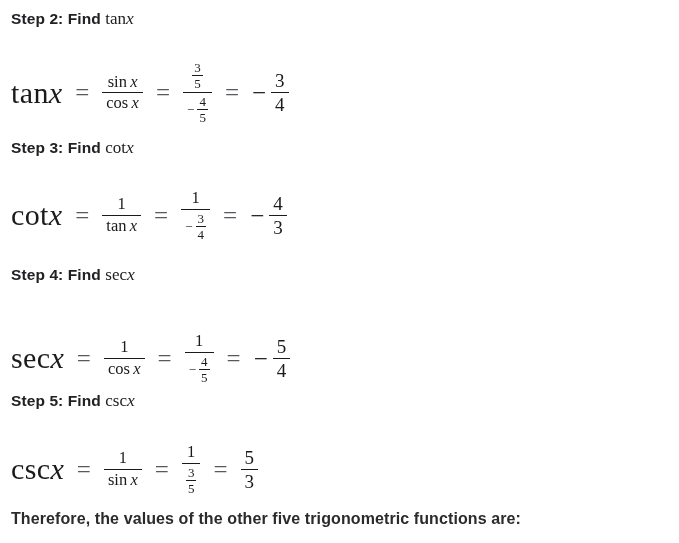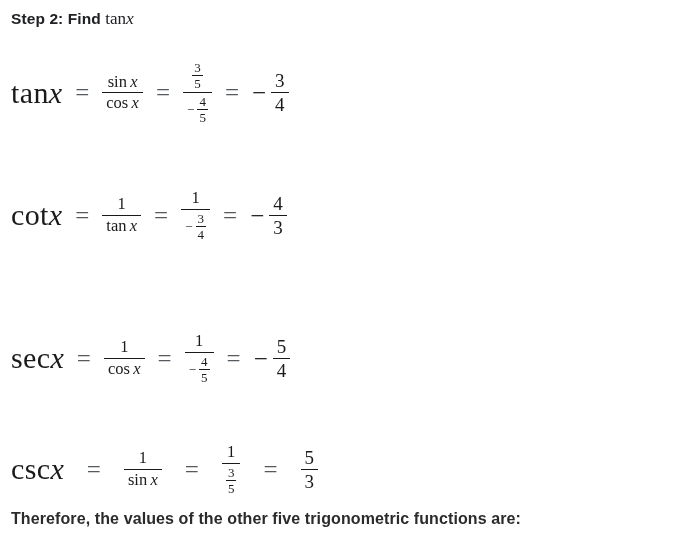--- a/index.html
+++ b/index.html
@@ -185,20 +185,24 @@
     </span>
     <span class="eqsign">=</span>
     <span class="minus">−</span>
     <span class="frac fres">
       <span class="num">3</span>
       <span class="bar"></span>
       <span class="den">4</span>
     </span>
   </div>
 
+  <div class="step-heading" style="top:139px;">
+    <span>Step 3: Find</span>
+    <span class="mathword">cot</span><span class="mathvar">x</span>
+  </div>
 
   <div class="equation" style="top:190px;justify-content:center;">
     <span class="lhs"><span>cot</span><span class="mathvar">x</span></span>
     <span class="eqsign">=</span>
     <span class="frac f1">
       <span class="num">1</span>
       <span class="bar"></span>
       <span class="den"><span>tan</span> <span class="mathvar">x</span></span>
     </span>
     <span class="eqsign">=</span>
@@ -218,20 +222,24 @@
     </span>
     <span class="eqsign">=</span>
     <span class="minus">−</span>
     <span class="frac fres">
       <span class="num">4</span>
       <span class="bar"></span>
       <span class="den">3</span>
     </span>
   </div>
 
+  <div class="step-heading" style="top:266px;">
+    <span>Step 4: Find</span>
+    <span class="mathword">sec</span><span class="mathvar">x</span>
+  </div>
 
   <div class="equation" style="top:333px;">
     <span class="lhs"><span>sec</span><span class="mathvar">x</span></span>
     <span class="eqsign">=</span>
     <span class="frac f1">
       <span class="num">1</span>
       <span class="bar"></span>
       <span class="den"><span>cos</span> <span class="mathvar">x</span></span>
     </span>
     <span class="eqsign">=</span>
@@ -251,22 +259,26 @@
     </span>
     <span class="eqsign">=</span>
     <span class="minus">−</span>
     <span class="frac fres">
       <span class="num">5</span>
       <span class="bar"></span>
       <span class="den">4</span>
     </span>
   </div>
 
-
-  <div class="equation" style="top:444px;gap:10px;">
+  <div class="step-heading" style="top:392px;">
+    <span>Step 5: Find</span>
+    <span class="mathword">csc</span><span class="mathvar">x</span>
+  </div>
+
+  <div class="equation" style="top:444px;">
     <span class="lhs"><span>csc</span><span class="mathvar">x</span></span>
     <span class="eqsign">=</span>
     <span class="frac f1">
       <span class="num">1</span>
       <span class="bar"></span>
       <span class="den"><span>sin</span> <span class="mathvar">x</span></span>
     </span>
     <span class="eqsign">=</span>
     <span class="frac f1">
       <span class="num">1</span>

